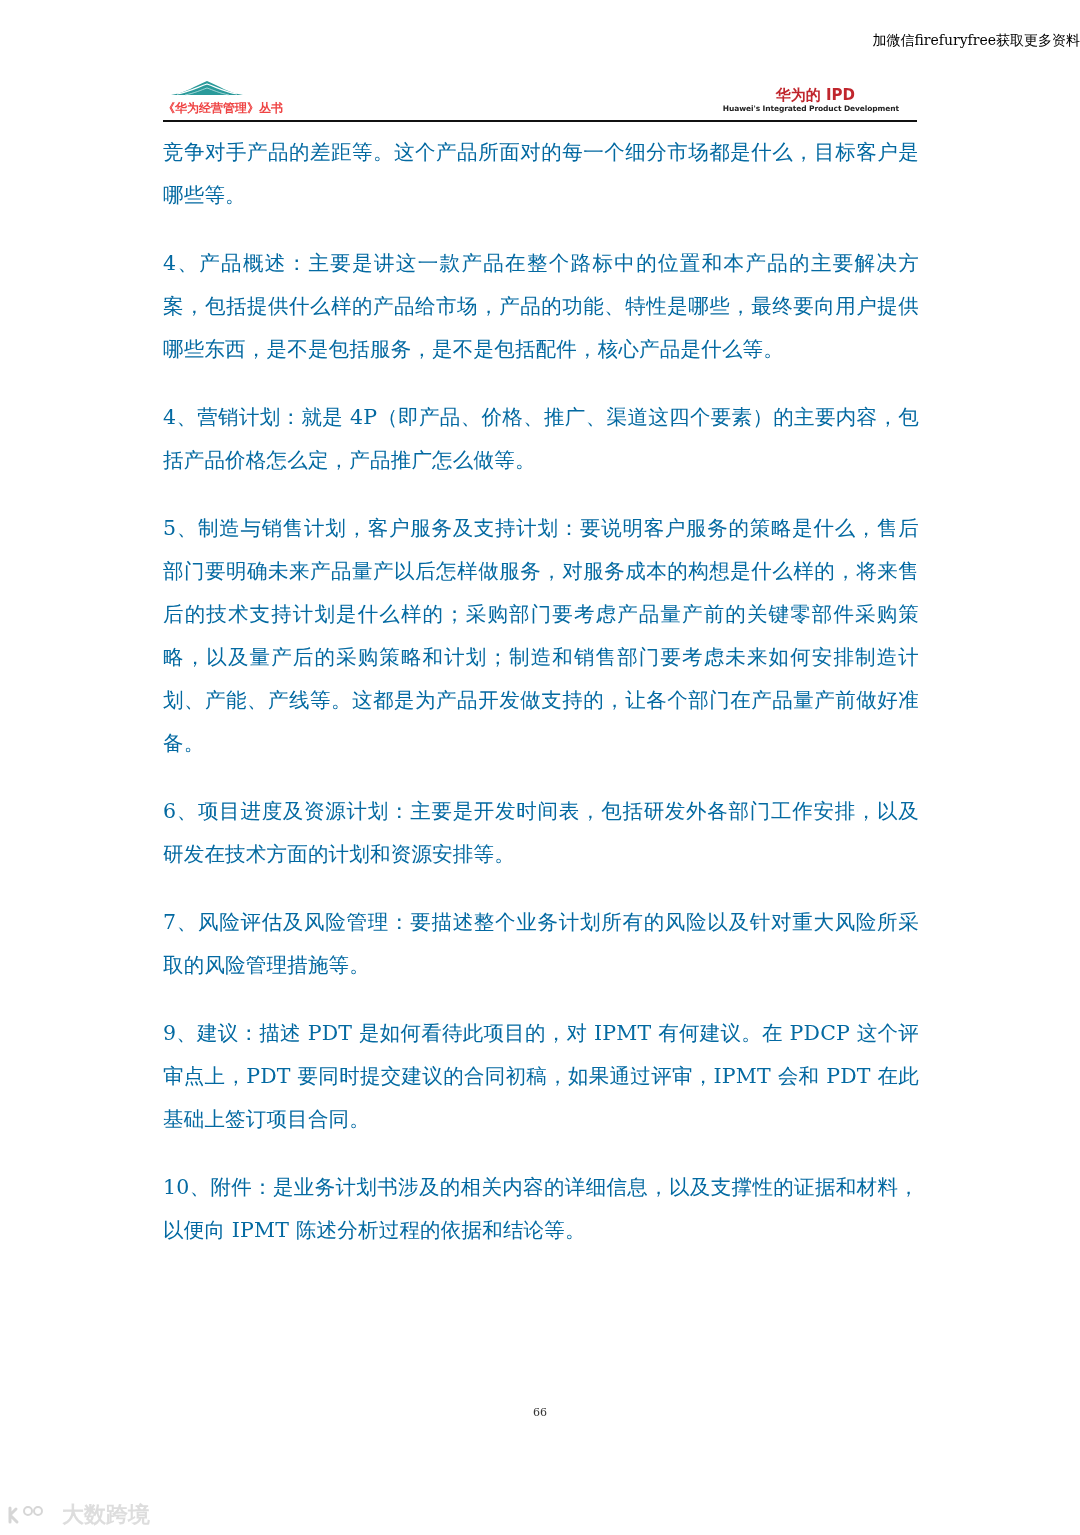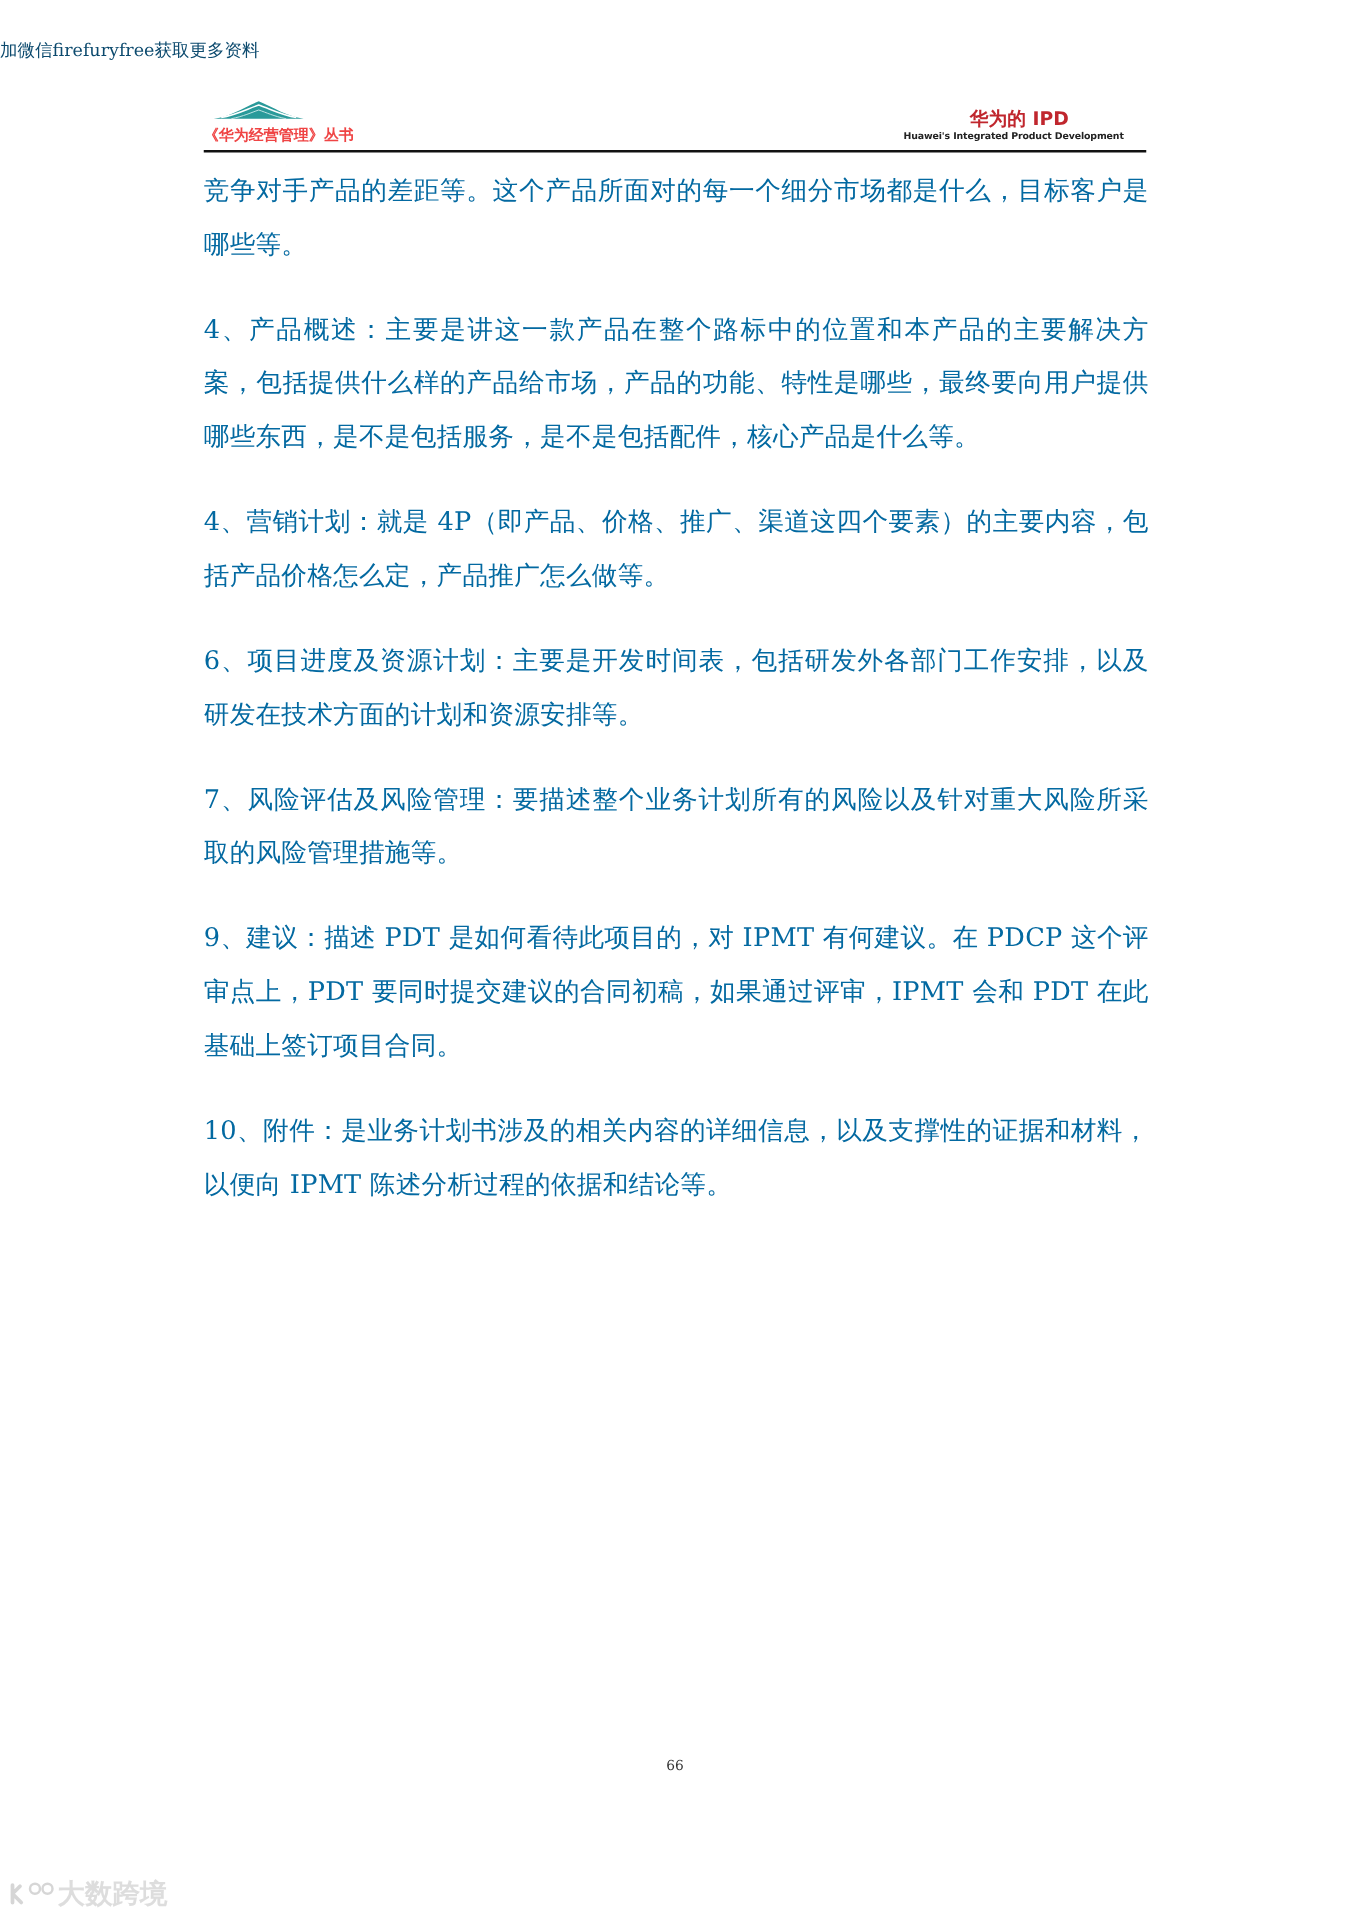--- a/index.html
+++ b/index.html
@@ -13,23 +13,23 @@
     position: relative;
     overflow: hidden;
     font-family: "DejaVu Serif", "Liberation Serif", serif;
     color: #1a1a1a;
   }
   .watermark-top {
     position: absolute;
     top: 32px;
     left: 0;
     width: 1080px;
-    text-align: left;
+    text-align: right;
     font-size: 14px;
-    color: #0c4a6e;
+    color: #000000;
     font-family: "DejaVu Serif", serif;
   }
   .header {
     position: absolute;
     top: 78px;
     left: 163px;
     width: 754px;
     height: 44px;
   }
   .logo-mountain {
@@ -99,21 +99,21 @@
     text-align: center;
     font-size: 11px;
     color: #333333;
   }
   .watermark-bottom {
     position: absolute;
     left: 6px;
     top: 1500px;
     display: flex;
     align-items: center;
-    gap: 0;
+    gap: 16px;
     color: #d8d8d8;
     font-family: "DejaVu Sans", sans-serif;
     font-size: 22px;
     font-weight: bold;
     opacity: 0.85;
   }
   .wm-logo {
     width: 40px;
     height: 22px;
   }
@@ -134,20 +134,21 @@
     <div class="brand-title">华为的 IPD</div>
     <div class="brand-sub">Huawei's Integrated Product Development</div>
   </div>
   <div class="header-rule"></div>
 </div>
 
 <div class="content">
   <p class="para">竞争对手产品的差距等。这个产品所面对的每一个细分市场都是什么，目标客户是哪些等。</p>
   <p class="para">4、产品概述：主要是讲这一款产品在整个路标中的位置和本产品的主要解决方案，包括提供什么样的产品给市场，产品的功能、特性是哪些，最终要向用户提供哪些东西，是不是包括服务，是不是包括配件，核心产品是什么等。</p>
   <p class="para">4、营销计划：就是 4P（即产品、价格、推广、渠道这四个要素）的主要内容，包括产品价格怎么定，产品推广怎么做等。</p>
+  <p class="para">5、制造与销售计划，客户服务及支持计划：要说明客户服务的策略是什么，售后部门要明确未来产品量产以后怎样做服务，对服务成本的构想是什么样的，将来售后的技术支持计划是什么样的；采购部门要考虑产品量产前的关键零部件采购策略，以及量产后的采购策略和计划；制造和销售部门要考虑未来如何安排制造计划、产能、产线等。这都是为产品开发做支持的，让各个部门在产品量产前做好准备。</p>
   <p class="para">6、项目进度及资源计划：主要是开发时间表，包括研发外各部门工作安排，以及研发在技术方面的计划和资源安排等。</p>
   <p class="para">7、风险评估及风险管理：要描述整个业务计划所有的风险以及针对重大风险所采取的风险管理措施等。</p>
   <p class="para">9、建议：描述 PDT 是如何看待此项目的，对 IPMT 有何建议。在 PDCP 这个评审点上，PDT 要同时提交建议的合同初稿，如果通过评审，IPMT 会和 PDT 在此基础上签订项目合同。</p>
   <p class="para">10、附件：是业务计划书涉及的相关内容的详细信息，以及支撑性的证据和材料，以便向 IPMT 陈述分析过程的依据和结论等。</p>
 </div>
 
 <div class="page-number">66</div>
 
 <div class="watermark-bottom">
   <svg class="wm-logo" viewBox="0 0 40 22">

